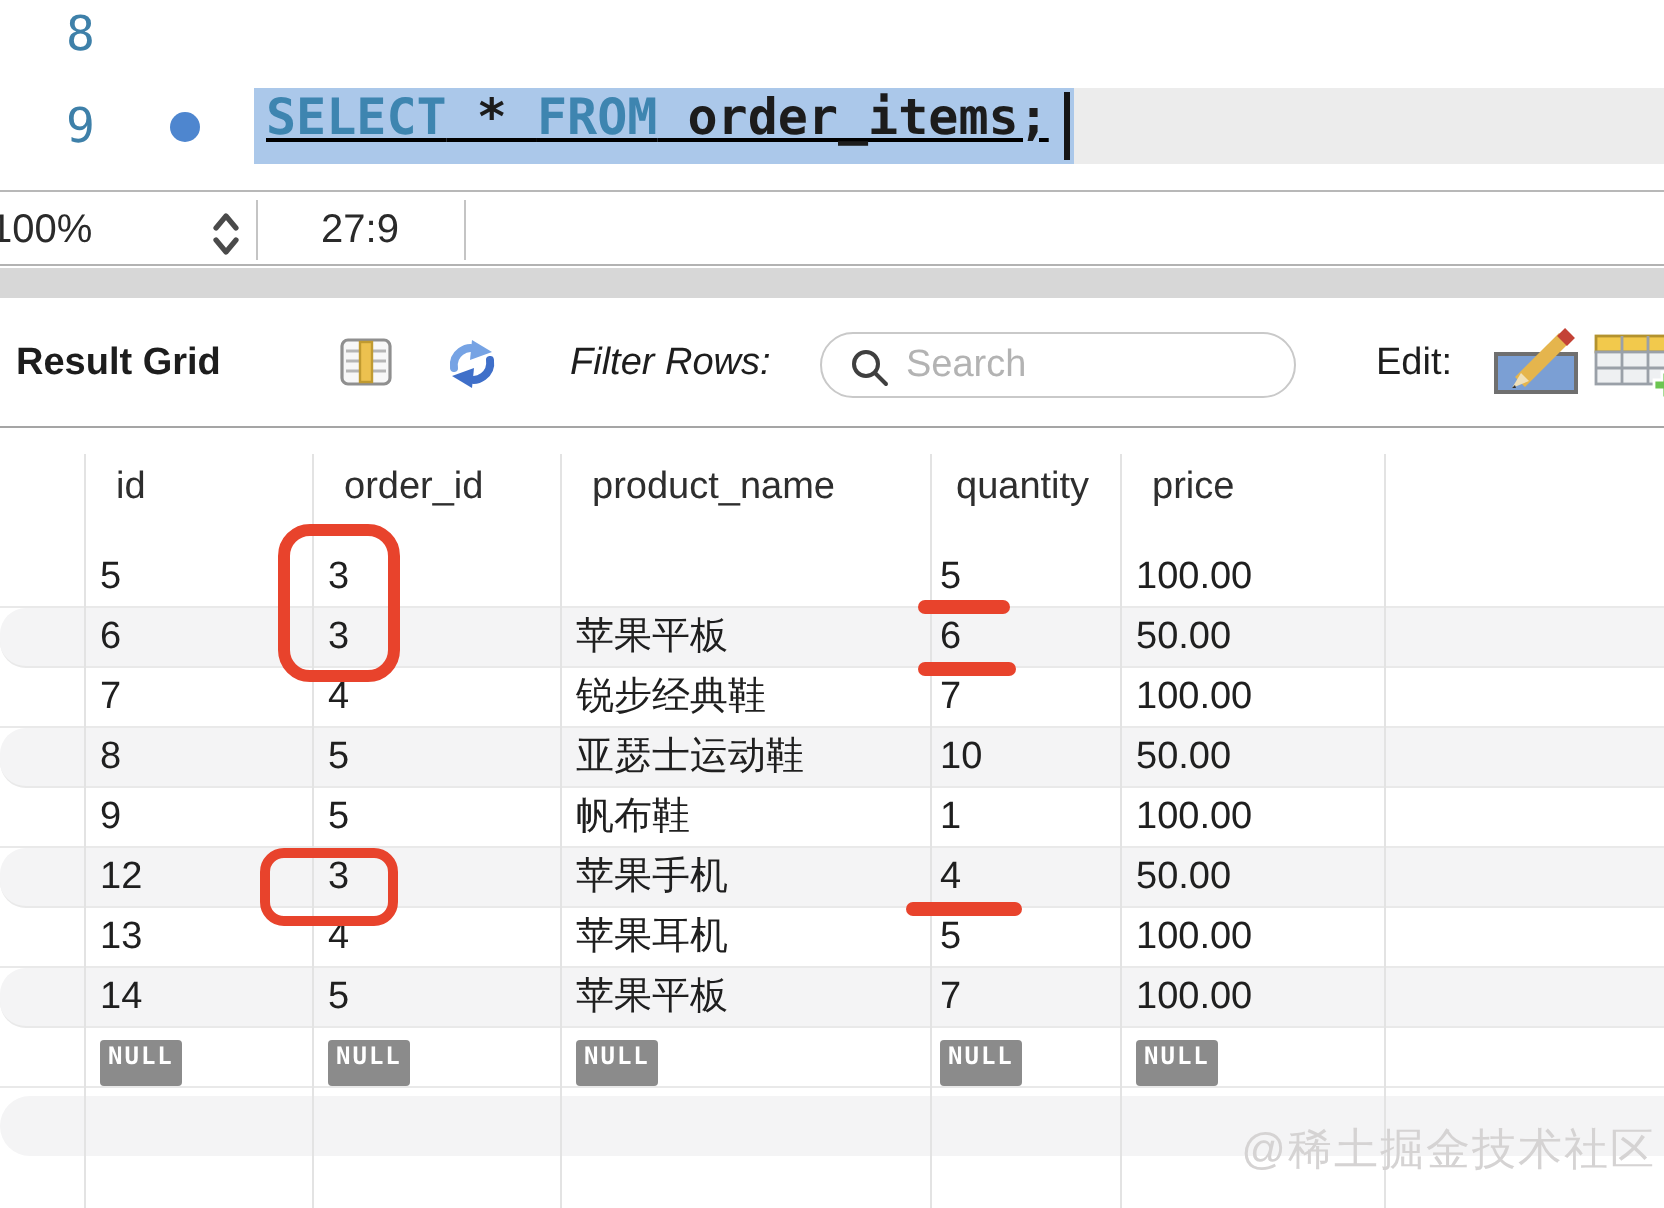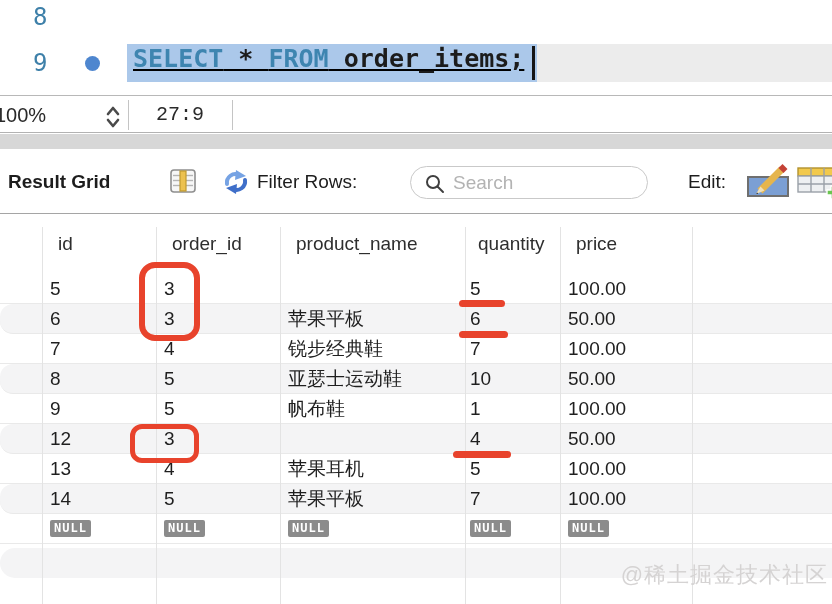--- a/index.html
+++ b/index.html
@@ -16,49 +16,49 @@
   .selection-bg { position:absolute; left:127px; top:44px; width:410px; height:38px; background:#abc8ea; }
   .sql-line { position:absolute; left:133px; top:44px; height:38px; line-height:38px; font:bold 25px "DejaVu Sans Mono", monospace; white-space:pre;text-decoration:underline; }
   .kw { color:#3e85b0; }
   .plain { color:#1c1c1c; }
   .caret { position:absolute; left:532px; top:46px; width:3px; height:34px; background:#151515; }
 
   
   .statusbar { position:absolute; left:0; top:97px; width:832px; height:36px; background:#fff; border-bottom:1px solid #b2b2b2; }
   .sb-text { position:absolute; top:97px; height:36px; line-height:36px; font-size:20px; color:#2a2a2a; }
   .sb-zoom { left:-5px; }
-  .sb-pos { left:135px; width:90px; text-align:center;font-family:Liberation Mono, monospace; }
+  .sb-pos { left:135px; width:90px; text-align:center; }
   .sb-divider { position:absolute; top:100px; height:30px; width:1px; background:#c4c4c4; }
   .sb-stepper { position:absolute; left:104px; top:104px; cursor:pointer; }
   .toolbar-strip { position:absolute; left:0; top:134px; width:832px; height:15px; background:#d7d7d7; }
 
   
   .result-toolbar { position:absolute; left:0; top:149px; width:832px; height:65px; background:#fff; border-bottom:1px solid #a5a5a5; }
   .tb-text { position:absolute; top:171px; font-size:19px; color:#1d1d1d; white-space:nowrap; }
   .tb-title { left:8px; font-weight:bold; }
-  .tb-filter { left:257px; }
+  .tb-filter { left:285px;font-style:italic; }
   .tb-edit { left:688px; }
   .tb-icon { position:absolute; cursor:pointer; }
   .grid-icon { left:170px; top:169px; }
   .refresh-icon { left:221px; top:167px; }
   .pencil-icon { left:745px; top:164px; }
   .addrow-icon { left:797px; top:165px; }
   .search-box { position:absolute; left:410px; top:166px; width:238px; height:33px; border:1px solid #c9c9c9; border-radius:17px; background:#fff; }
   .search-box svg { position:absolute; left:13px; top:6px; }
   .search-box input { position:absolute; left:42px; top:1px; width:185px; height:29px; border:none; outline:none; font-size:19px; color:#333; background:transparent; font-family:"Liberation Sans", sans-serif; }
   .search-box input::placeholder { color:#b3b3b3; }
 
   
   .hdr-cell { position:absolute; top:229px; height:30px; line-height:30px; font-size:19px; color:#2e2e2e; white-space:nowrap;margin-left:8px; }
   .c0 { left:50px; } .c1 { left:164px; } .c2 { left:288px; } .c3 { left:470px; } .c4 { left:568px; }
   .rows { position:absolute; left:0; top:274px; width:832px; }
   .grow { position:relative; width:832px; height:30px; border-bottom:1px solid #e9e9e9; }
   .grow.alt { background:#f4f4f5; border-radius:13px 0 0 13px; }
   .cell { position:absolute; top:0; height:29px; line-height:29px; font-size:19px; color:#1f1f1f; white-space:nowrap; }
-  .null-badge { position:absolute; top:6px; background:#8b8b8b; color:#fff; font:bold 12px "DejaVu Sans Mono", monospace; letter-spacing:1px; padding:1px 4px 2px; border-radius:2px; }
+  .null-badge { position:absolute; top:6px; background:#8b8b8b; color:#fff; font:bold 12px "DejaVu Sans Mono", monospace; letter-spacing:1px; padding:1px 4px 8px; border-radius:2px; }
   .vline { position:absolute; top:227px; height:377px; width:1px; background:#e3e3e3; }
   .v0{left:42px;} .v1{left:156px;} .v2{left:280px;} .v3{left:465px;} .v4{left:560px;} .v5{left:692px;}
   .bottom-stripe { position:absolute; left:0; top:548px; width:832px; height:30px; background:#f4f4f5; border-radius:15px 0 0 15px; }
   .watermark { position:absolute; right:4px; top:560px; font-size:22px; color:#d5d3d3; letter-spacing:1px; white-space:nowrap; }
 
   
   .anno { position:absolute; z-index:10; pointer-events:none; }
   .anno-box { border:6px solid #e8432c; border-radius:16px; }
   .box1 { left:139px; top:262px; width:61px; height:79px; }
   .box2 { left:130px; top:424px; width:69px; height:39px; border-width:5px; border-radius:12px; }
@@ -180,20 +180,21 @@
     <div class="grow">
       <span class="cell c0">9</span>
         <span class="cell c1">5</span>
         <span class="cell c2">帆布鞋</span>
         <span class="cell c3">1</span>
         <span class="cell c4">100.00</span>
     </div>
     <div class="grow alt">
       <span class="cell c0">12</span>
         <span class="cell c1">3</span>
+        <span class="cell c2">苹果手机</span>
         <span class="cell c3">4</span>
         <span class="cell c4">50.00</span>
     </div>
     <div class="grow">
       <span class="cell c0">13</span>
         <span class="cell c1">4</span>
         <span class="cell c2">苹果耳机</span>
         <span class="cell c3">5</span>
         <span class="cell c4">100.00</span>
     </div>

